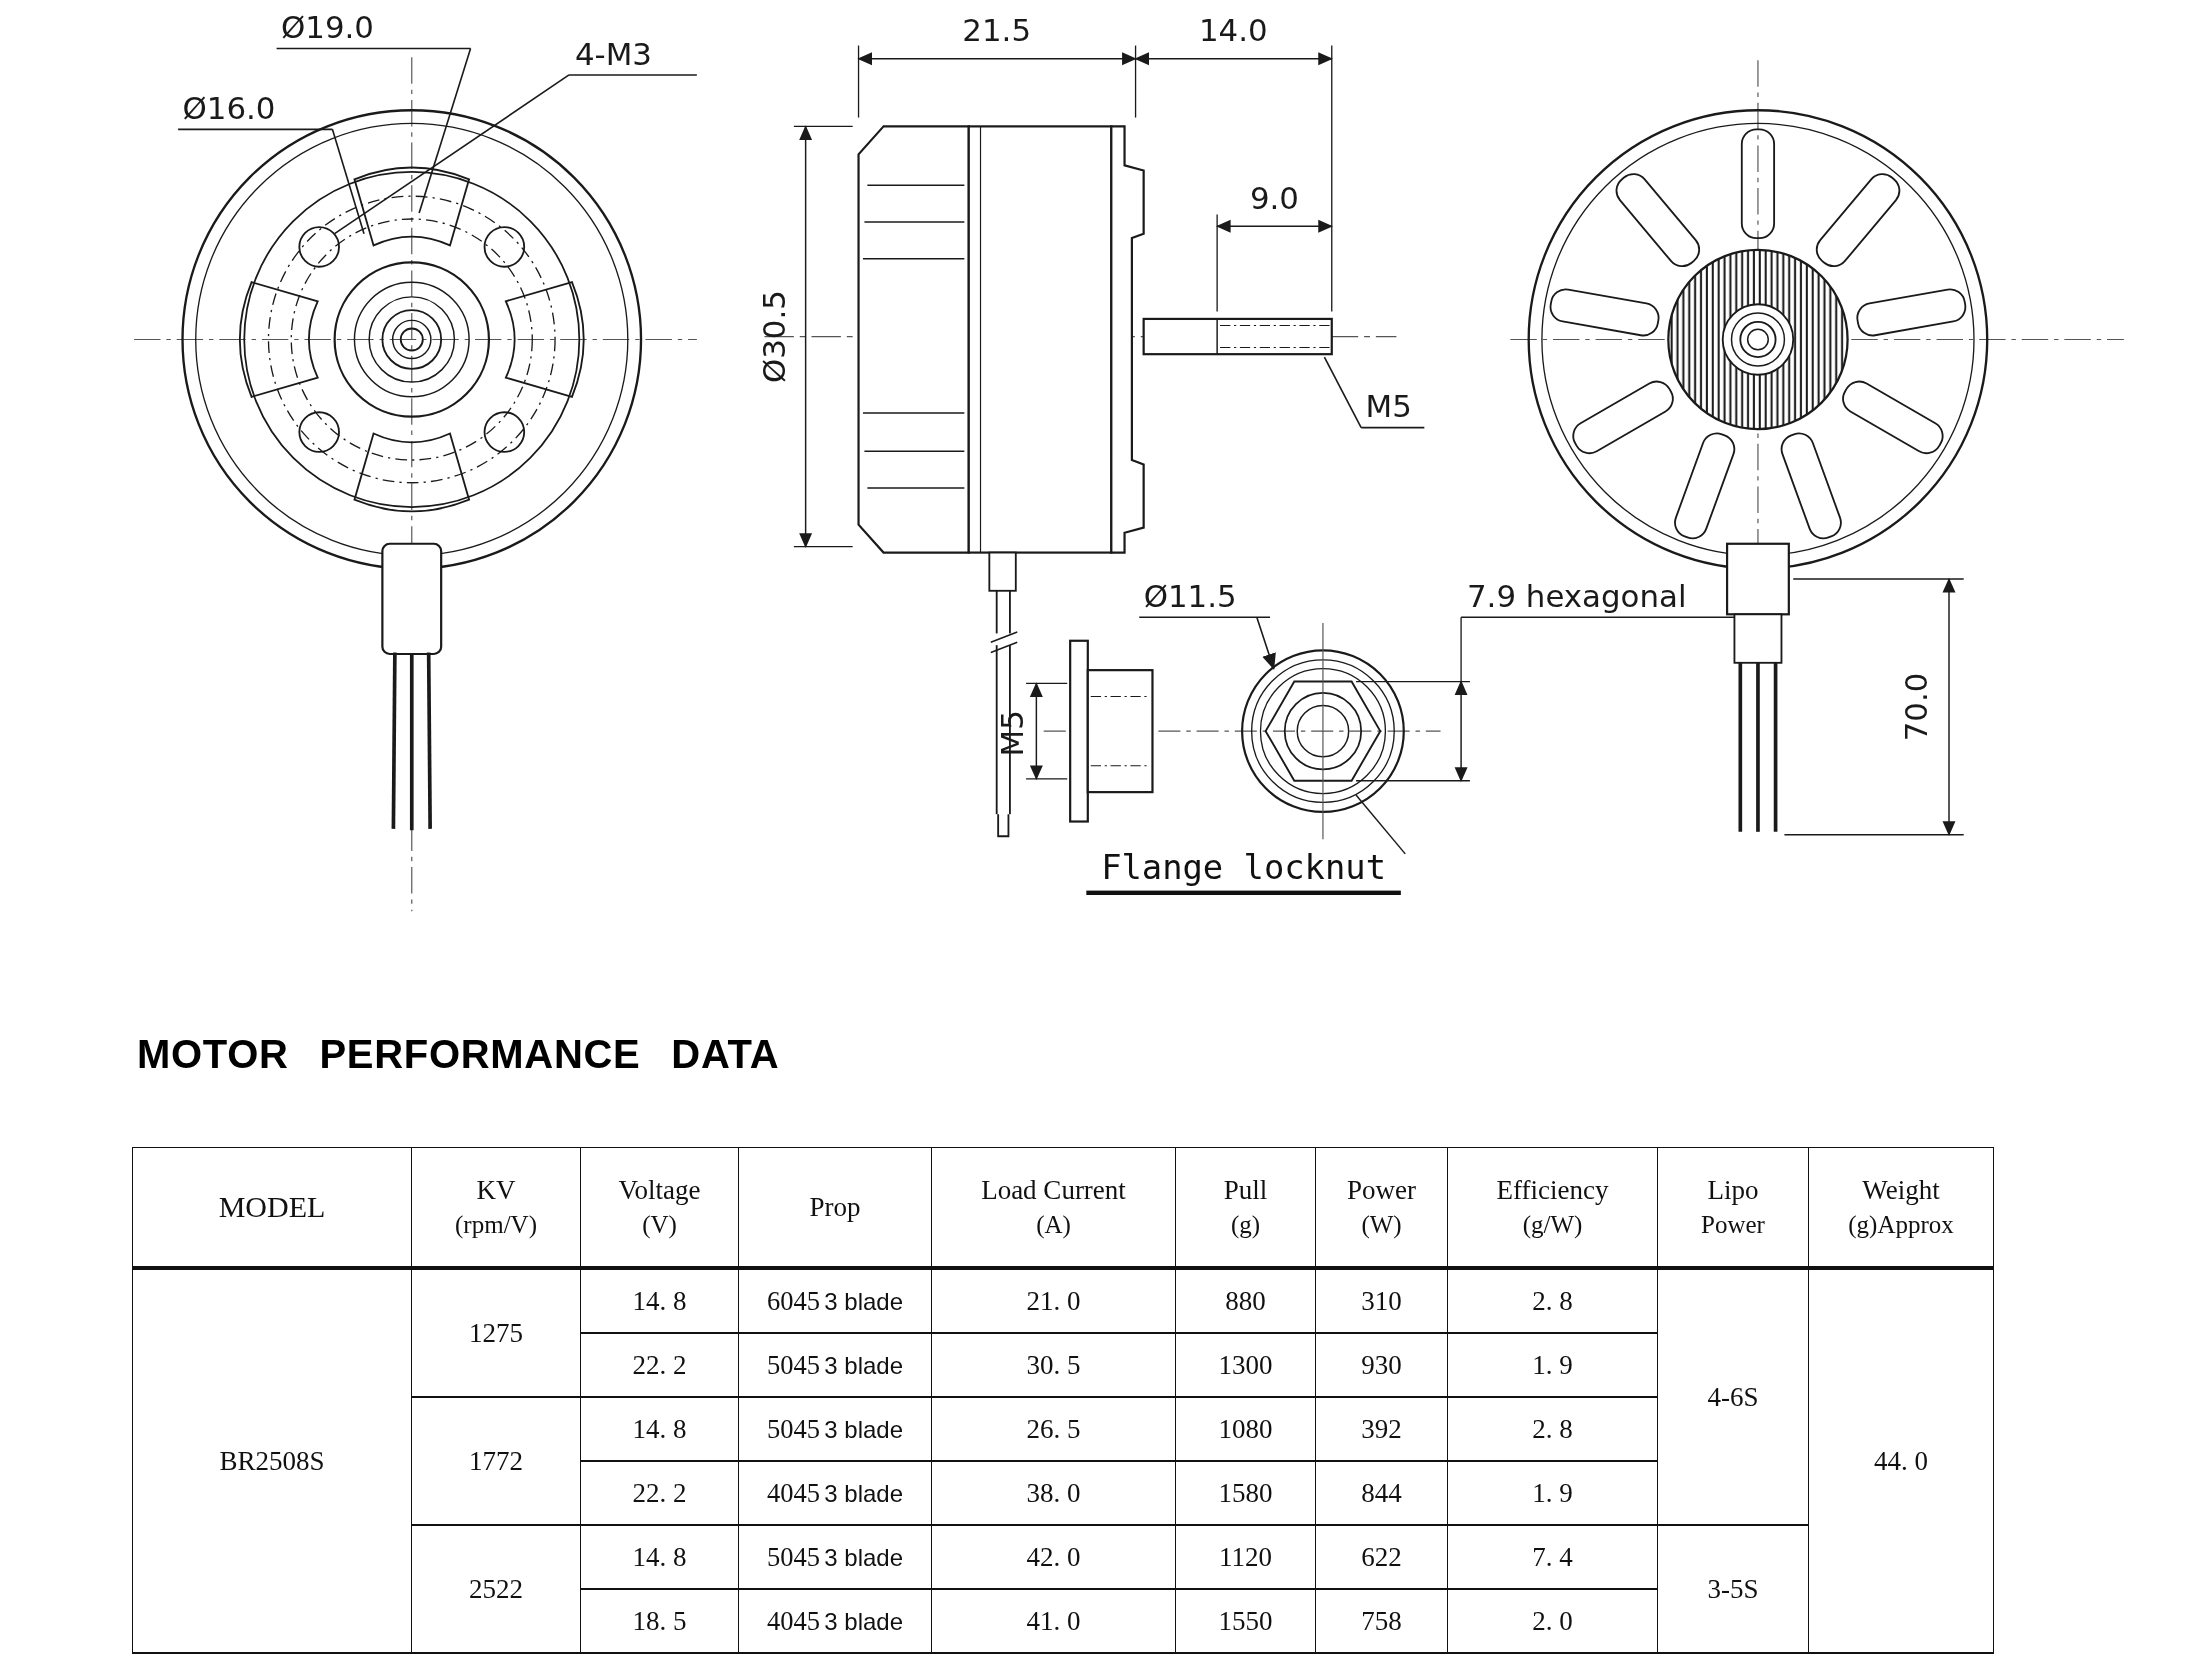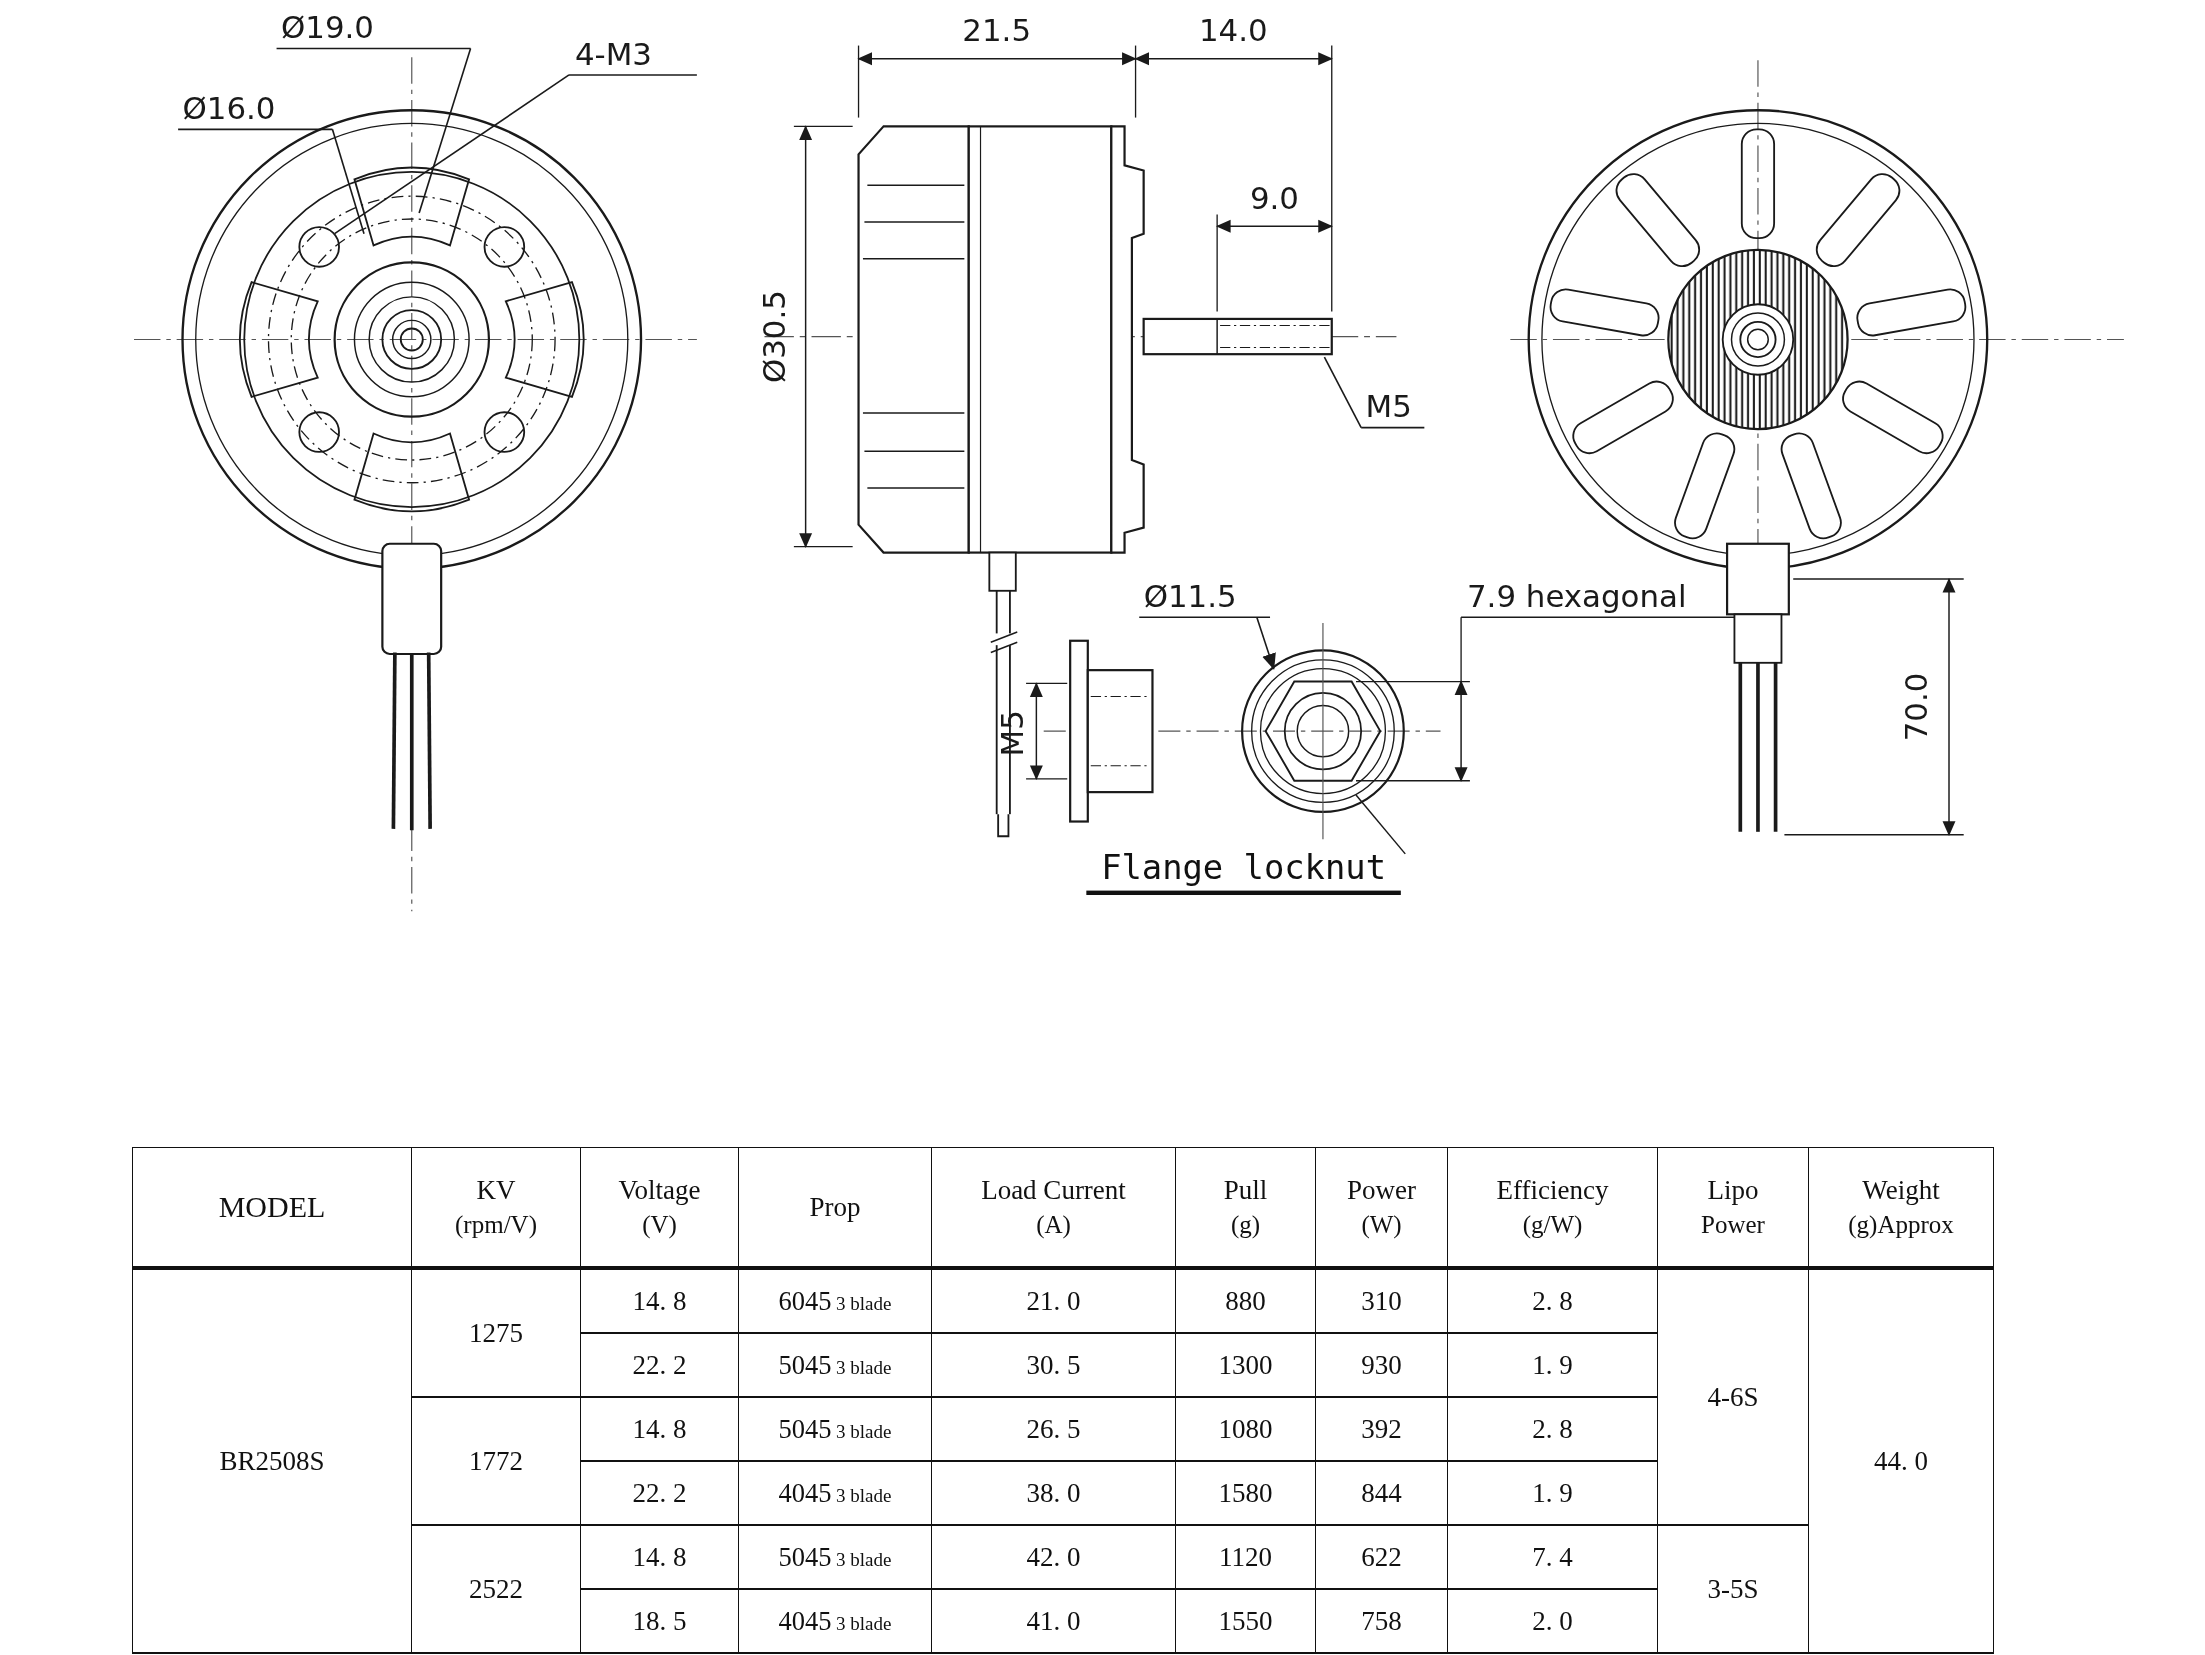--- a/index.html
+++ b/index.html
@@ -12,21 +12,21 @@
                letter-spacing:0.7px;word-spacing:19px;color:#000;}
   #perf-table{position:absolute;left:132px;top:1147px;width:1861px;border-collapse:collapse;
               table-layout:fixed;font-family:"Liberation Serif",serif;color:#111;}
   #perf-table th,#perf-table td{border:1.5px solid #111;text-align:center;vertical-align:middle;
               padding:0;overflow:hidden;}
   #perf-table th{height:118px;font-weight:normal;font-size:27px;border-bottom:4.4px solid #111;margin-left:20px;}
   #perf-table td{height:62px;font-size:27px;border-top-width:2.2px;border-bottom-width:2.2px;}
   #perf-table .h2{font-size:25px;margin-top:4.4px;}
   .model-cell{font-size:30px;}
   .prop-num{font-family:"Liberation Serif",serif;font-size:26.5px;}
-  .prop-blade{font-family:Liberation Serif, serif;font-size:19px;margin-left:4.4px;}
+  .prop-blade{font-family:Liberation Sans, sans-serif;font-size:24px;margin-left:4.4px;}
 </style>
 </head>
 <body>
 
 <div id="canvas">
 
   <svg id="drawing-svg" width="2205" height="992" viewBox="0 0 3000 1350">
     <defs>
       <marker id="arr" viewBox="0 0 10 10" refX="9.2" refY="5" markerWidth="10" markerHeight="10" orient="auto-start-reverse">
         <path d="M0,0.6 L10,5 L0,9.4 z" fill="#1a1a1a"></path>
@@ -238,20 +238,21 @@
 
       <g stroke-width="1.8">
         <line x1="2440" y1="788" x2="2672" y2="788"></line>
         <line x1="2428" y1="1136" x2="2672" y2="1136"></line>
         <line x1="2652" y1="788" x2="2652" y2="1136" stroke-width="2" marker-start="url(#arr)" marker-end="url(#arr)"></line>
       </g>
     </g>
     <text class="dim-text" x="2622" y="962" text-anchor="middle" transform="rotate(-90 2622 962)">70.0</text>
   </svg>
 
+  <div id="table-title">MOTOR PERFORMANCE DATA</div>
 
   <table id="perf-table">
     <colgroup>
       <col style="width:279px">
         <col style="width:169px">
         <col style="width:158px">
         <col style="width:193px">
       <col style="width:244px">
         <col style="width:140px">
         <col style="width:132px">

